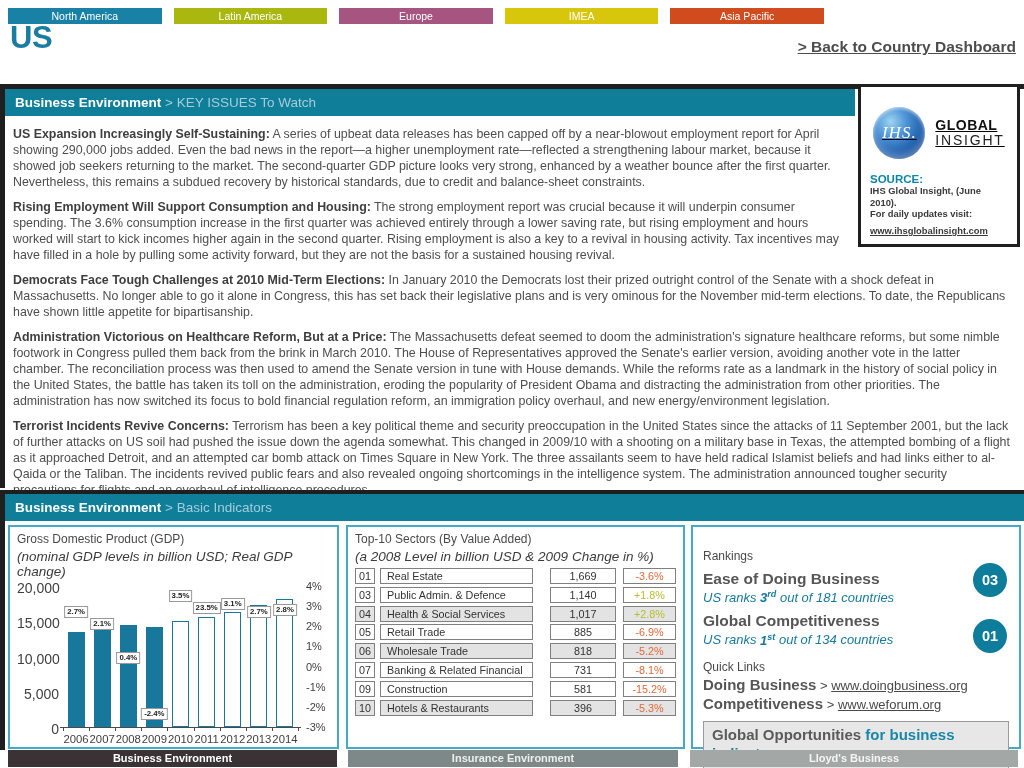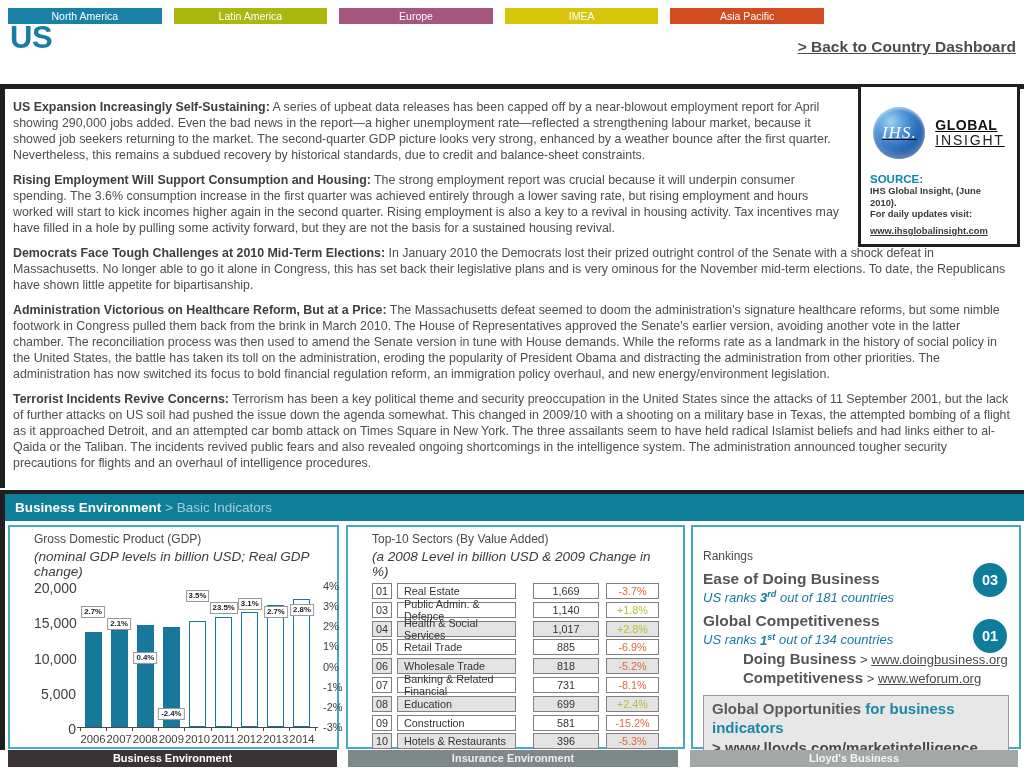--- a/index.html
+++ b/index.html
@@ -32,21 +32,21 @@
   .logo-row { display:flex; align-items:center; gap:10px; margin:14px auto 0;text-decoration:underline; }
   .ihs-sphere { width:52px; height:52px; border-radius:50%; background:radial-gradient(circle at 34% 28%, #9dd4f0 0%, #4f96d8 30%, #1f5fae 62%, #0e3a7c 100%); box-shadow:inset 0 -4px 8px rgba(255,255,255,.35), inset 0 2px 3px rgba(255,255,255,.5); color:#fff; display:flex; align-items:center; justify-content:center; font-family:"Liberation Serif",serif; font-style:italic; font-size:17px; letter-spacing:1px; }
   .brand .g1 { font-size:14px; font-weight:900; letter-spacing:.5px; color:#111; line-height:1.05; }
   .brand .g2 { font-size:14px; font-weight:400; letter-spacing:1.8px; color:#222; line-height:1.05; }
   .source-block { margin-top:auto; }
   .source-block .src-label { color:#0C86A7; font-weight:bold; font-size:11.5px; }
   .source-block .src-line { color:#3A3A3A; font-weight:bold; font-size:9.4px; line-height:1.25; }
   .source-block .src-link { color:#3A3A3A; font-weight:bold; font-size:9.4px; text-decoration:underline; }
 
   
-  .panel { position:absolute; top:31px; height:224px; border:2px solid #44AAC5; background:#fff; padding:5px 24px; }
+  .panel { position:absolute; top:31px; height:224px; border:2px solid #44AAC5; background:#fff; padding:5px 7px; }
   #gdp-panel { left:3px; width:331px; }
   #sectors-panel { left:341px; width:339px; }
   #rankings-panel { left:686px; width:330px; padding:22px 10px; }
   .panel-title { font-size:12px; color:#4A4A4A; }
   .panel-sub { font-size:13.5px; font-style:italic; color:#3C3C3C; margin-top:3px; }
 
   
   #gdp-chart { position:relative; height:168px; margin-top:2px; }
   #gdp-chart .ytick { position:absolute; width:42px; text-align:right; font-size:14px; color:#3F3F3F; }
   #gdp-chart .rtick { position:absolute; font-size:11px; color:#3F3F3F; }
@@ -72,21 +72,21 @@
 
   
   .rk-item { margin-top:7px; }
   .rk-name { font-size:15.5px; font-weight:bold; color:#565656; }
   .rk-sub { font-size:13px; font-style:italic; color:#17799E; margin-top:1px; }
   .rk-sub b sup { font-size:9px; }
   .badge { position:absolute; right:12px; width:34px; height:34px; border-radius:50%; background:#0E7D9C; color:#fff; font-weight:bold; font-size:14.5px; display:flex; align-items:center; justify-content:center; }
   #badge-0 { top:36px; } #badge-1 { top:92px; }
   .ql-title { font-size:12px; color:#4A4A4A; margin-top:12px; }
   .ql-row { margin-top:2px; font-size:13px; color:#4A4A4A; }
-  .ql-row .ql-name { font-size:15px; font-weight:bold; color:#565656;margin-left:40px; }
+  .ql-row .ql-name { font-size:15px; font-weight:bold; color:#565656; }
   .ql-row .ql-url { text-decoration:underline; color:#4A4A4A; }
   .promo { margin-top:9px; background:#E7E7E7; border:1px solid #999; padding:3px 8px 5px; font-size:15px; font-weight:bold; line-height:1.3; }
   .promo .p-gray { color:#5A5A5A; }
   .promo .p-teal { color:#1887A8; }
   .promo .p-link { color:#4A4A4A; text-decoration:underline; }
   .promo .p-arrow { color:#4A4A4A; text-decoration:none; }
 
   
   .bottom-tab { position:absolute; top:750px; height:17px; color:#fff; font-size:11px; font-weight:bold; text-align:center; line-height:17px; }
   #btab-0 { left:8px; width:329px; }
@@ -103,20 +103,23 @@
       <div class="tab" style="background: rgb(170, 183, 15);">Latin America</div>
       <div class="tab" style="background: rgb(166, 84, 128);">Europe</div>
       <div class="tab" style="background: rgb(216, 198, 13);">IMEA</div>
       <div class="tab" style="background: rgb(208, 76, 30);">Asia Pacific</div>
     </div>
 
   <div class="us-title">US</div>
   <div class="back-link">&gt; Back to Country Dashboard</div>
 
   <div id="section1" class="section">
+    <div class="teal-bar">
+      <span class="t1">Business Environment</span><span class="sep"> &gt; </span><span class="t2">KEY ISSUES To Watch</span>
+    </div>
     <div class="issues">
       <p class="narrow"><b>US Expansion Increasingly Self-Sustaining:</b> <span>A series of upbeat data releases has been capped off by a near-blowout employment report for April showing 290,000 jobs added. Even the bad news in the report—a higher unemployment rate—reflected a strengthening labour market, because it showed job seekers returning to the market. The second-quarter GDP picture looks very strong, enhanced by a weather bounce after the first quarter. Nevertheless, this remains a subdued recovery by historical standards, due to credit and balance-sheet constraints.</span></p>
       <p class="narrow"><b>Rising Employment Will Support Consumption and Housing:</b> <span>The strong employment report was crucial because it will underpin consumer spending. The 3.6% consumption increase in the first quarter was achieved entirely through a lower saving rate, but rising employment and hours worked will start to kick incomes higher again in the second quarter. Rising employment is also a key to a revival in housing activity. Tax incentives may have filled in a hole by pulling some activity forward, but they are not the basis for a sustained housing revival.</span></p>
       <p><b>Democrats Face Tough Challenges at 2010 Mid-Term Elections:</b> <span>In January 2010 the Democrats lost their prized outright control of the Senate with a shock defeat in Massachusetts. No longer able to go it alone in Congress, this has set back their legislative plans and is very ominous for the November mid-term elections. To date, the Republicans have shown little appetite for bipartisanship.</span></p>
       <p><b>Administration Victorious on Healthcare Reform, But at a Price:</b> <span>The Massachusetts defeat seemed to doom the administration's signature healthcare reforms, but some nimble footwork in Congress pulled them back from the brink in March 2010. The House of Representatives approved the Senate's earlier version, avoiding another vote in the latter chamber. The reconciliation process was then used to amend the Senate version in tune with House demands. While the reforms rate as a landmark in the history of social policy in the United States, the battle has taken its toll on the administration, eroding the popularity of President Obama and distracting the administration from other priorities. The administration has now switched its focus to bold financial regulation reform, an immigration policy overhaul, and new energy/environment legislation.</span></p>
       <p><b>Terrorist Incidents Revive Concerns:</b> <span>Terrorism has been a key political theme and security preoccupation in the United States since the attacks of 11 September 2001, but the lack of further attacks on US soil had pushed the issue down the agenda somewhat. This changed in 2009/10 with a shooting on a military base in Texas, the attempted bombing of a flight as it approached Detroit, and an attempted car bomb attack on Times Square in New York. The three assailants seem to have held radical Islamist beliefs and had links either to al-Qaida or the Taliban. The incidents revived public fears and also revealed ongoing shortcomings in the intelligence system. The administration announced tougher security precautions for flights and an overhaul of intelligence procedures.</span></p>
     </div>
 
     <div class="logo-box">
       <div class="logo-row">
@@ -199,21 +202,21 @@
     </div>
 
     <div id="sectors-panel" class="panel">
       <div class="panel-title">Top-10 Sectors  (By Value Added)</div>
       <div class="panel-sub">(a 2008 Level in billion USD &amp; 2009 Change in %)</div>
       <div id="sector-table">
           <div class="srow">
             <div class="cell num">01</div>
             <div class="cell name">Real Estate</div>
             <div class="cell val">1,669</div>
-            <div class="cell chg neg">-3.7%</div>
+            <div class="cell chg neg">-3.6%</div>
           </div>
           <div class="srow">
             <div class="cell num">03</div>
             <div class="cell name">Public Admin. &amp; Defence</div>
             <div class="cell val">1,140</div>
             <div class="cell chg pos">+1.8%</div>
           </div>
           <div class="srow shaded">
             <div class="cell num">04</div>
             <div class="cell name">Health &amp; Social Services</div>
@@ -231,26 +234,20 @@
             <div class="cell name">Wholesale Trade</div>
             <div class="cell val">818</div>
             <div class="cell chg neg">-5.2%</div>
           </div>
           <div class="srow">
             <div class="cell num">07</div>
             <div class="cell name">Banking &amp; Related Financial</div>
             <div class="cell val">731</div>
             <div class="cell chg neg">-8.1%</div>
           </div>
-          <div class="srow shaded">
-            <div class="cell num">08</div>
-            <div class="cell name">Education</div>
-            <div class="cell val">699</div>
-            <div class="cell chg pos">+2.4%</div>
-          </div>
           <div class="srow">
             <div class="cell num">09</div>
             <div class="cell name">Construction</div>
             <div class="cell val">581</div>
             <div class="cell chg neg">-15.2%</div>
           </div>
           <div class="srow shaded">
             <div class="cell num">10</div>
             <div class="cell name">Hotels &amp; Restaurants</div>
             <div class="cell val">396</div>
@@ -266,20 +263,21 @@
         <div class="rk-name">Ease of Doing Business</div>
         <div class="rk-sub"><span>US ranks </span><b><span>3</span><sup>rd</sup></b><span> out of 181 countries</span></div>
       </div>
       <div class="rk-item">
         <div class="rk-name">Global Competitiveness</div>
         <div class="rk-sub"><span>US ranks </span><b><span>1</span><sup>st</sup></b><span> out of 134 countries</span></div>
       </div>
       <div id="badge-0" class="badge">03</div>
       <div id="badge-1" class="badge">01</div>
 
+      <div class="ql-title">Quick Links</div>
       <div class="ql-row">
         <span class="ql-name">Doing Business</span><span> &gt; </span><span class="ql-url">www.doingbusiness.org</span>
       </div>
       <div class="ql-row">
         <span class="ql-name">Competitiveness</span><span> &gt; </span><span class="ql-url">www.weforum.org</span>
       </div>
 
       <div class="promo">
         <span class="p-gray">Global Opportunities </span><span class="p-teal">for business indicators</span><br>
         <span class="p-arrow">&gt; </span><span class="p-link">www.lloyds.com/marketintelligence</span>

